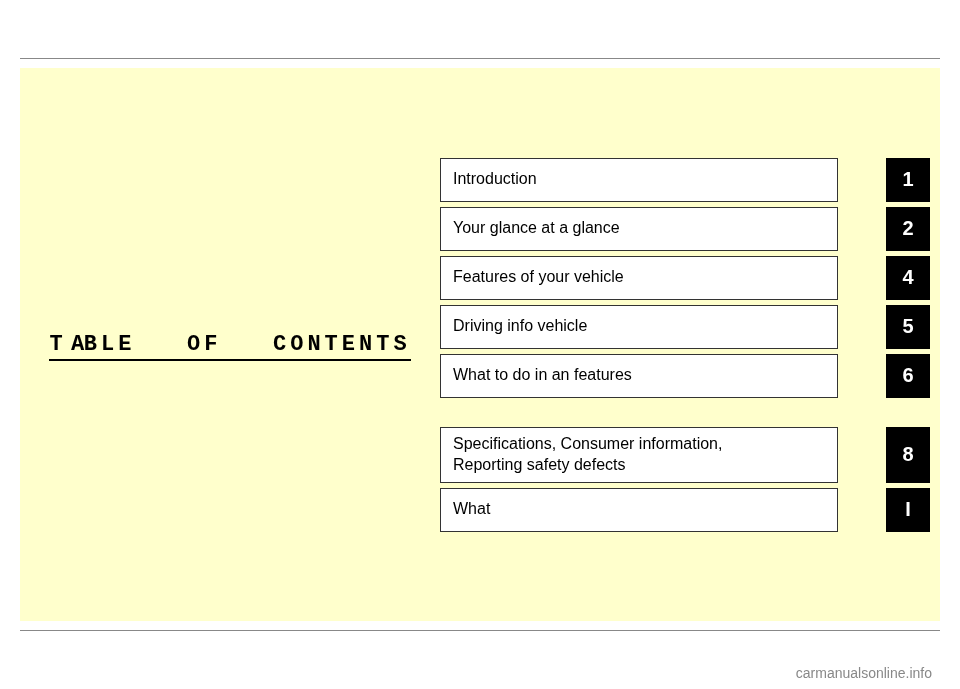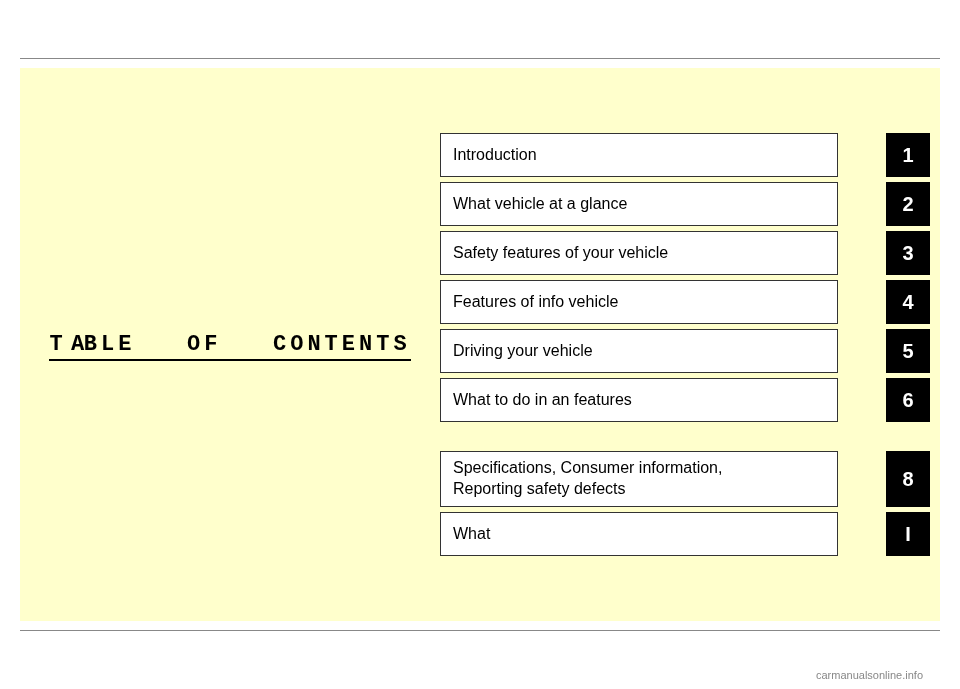--- a/index.html
+++ b/index.html
@@ -124,22 +124,22 @@
       justify-content: center;
       font-size: 20px;
       font-weight: bold;
       font-family: Arial, sans-serif;
       margin-left: 4px;
     }
 
     .watermark {
       position: absolute;
       bottom: 8px;
-      right: 37px;
-      font-size: 11px;
+      right: 28px;
+      font-size: 14px;
       color: #888;
       font-family: Arial, sans-serif;
     }
   </style>
 </head>
 <body>
 
 <div class="top-rule"></div>
 <div class="bottom-rule"></div>
 
@@ -152,39 +152,33 @@
 
   <div class="right-section" id="toc-container">
   <div class="toc-row">
         <div class="toc-label">
           <span class="toc-label-text">Introduction</span>
         </div>
         <div class="toc-number">1</div>
       </div>
       <div class="toc-row">
         <div class="toc-label">
-          <span class="toc-label-text">What vehicle at a glance</span>
+          <span class="toc-label-text">Your glance at a glance</span>
         </div>
         <div class="toc-number">2</div>
       </div>
       <div class="toc-row">
         <div class="toc-label">
-          <span class="toc-label-text">Safety features of your vehicle</span>
-        </div>
-        <div class="toc-number">3</div>
-      </div>
-      <div class="toc-row">
-        <div class="toc-label">
-          <span class="toc-label-text">Features of info vehicle</span>
+          <span class="toc-label-text">Features of your vehicle</span>
         </div>
         <div class="toc-number">4</div>
       </div>
       <div class="toc-row">
         <div class="toc-label">
-          <span class="toc-label-text">Driving your vehicle</span>
+          <span class="toc-label-text">Driving info vehicle</span>
         </div>
         <div class="toc-number">5</div>
       </div>
       <div class="toc-row">
         <div class="toc-label">
           <span class="toc-label-text">What to do in an features</span>
         </div>
         <div class="toc-number">6</div>
       </div>
       <div class="toc-row tall">

